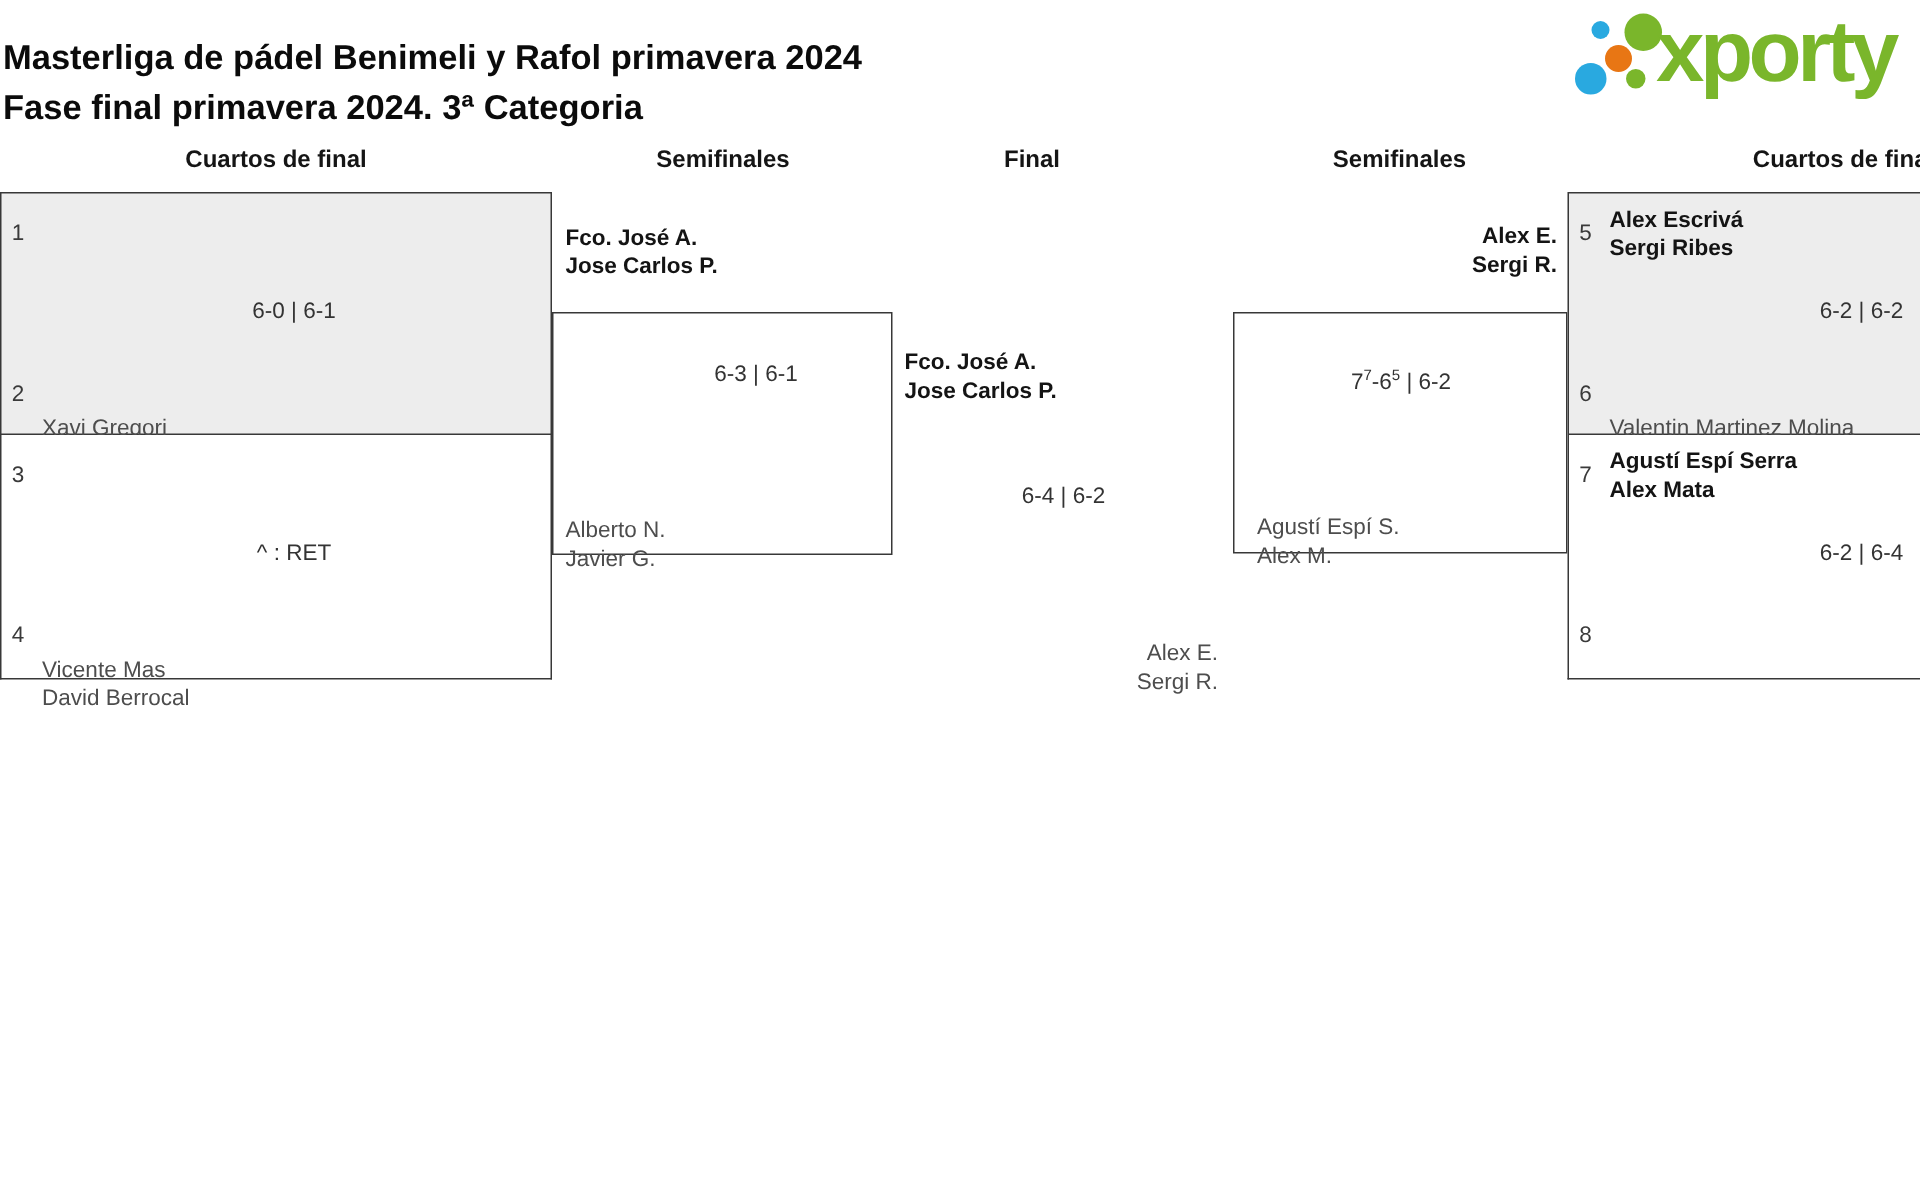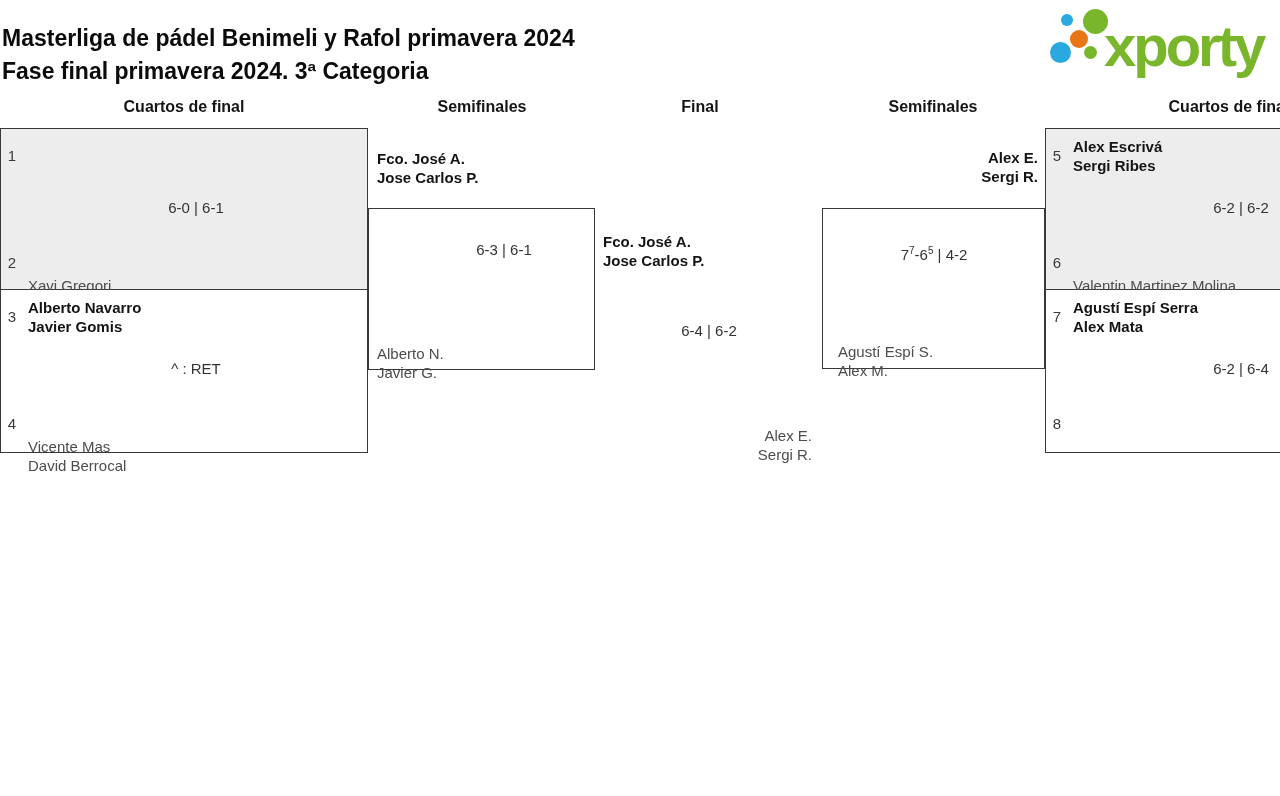--- a/index.html
+++ b/index.html
@@ -17,27 +17,27 @@
   
   .dot { position:absolute; border-radius:50%; }
   .dot-blue-sm   { left:1061px; top:14px; width:12px; height:12px; background:#29a9e0; }
   .dot-green-lg  { left:1083px; top:9px;  width:25px; height:25px; background:#7ab62b; }
   .dot-orange    { left:1070px; top:30px; width:18px; height:18px; background:#e87614; }
   .dot-blue-lg   { left:1050px; top:42px; width:21px; height:21px; background:#29a9e0; }
   .dot-green-sm  { left:1084px; top:46px; width:13px; height:13px; background:#7ab62b; }
   .logo-text {
     position:absolute; left:1104px; top:0px;
     font-size:58px; font-weight:700; letter-spacing:-3px;
-    color:#7ab62b; line-height:70px; white-space:nowrap;margin-top:11px;
+    color:#7ab62b; line-height:70px; white-space:nowrap;
   }
 
   
   .col-header { position:absolute; top:98px; width:200px; text-align:center;
                 font-size:16px; font-weight:700; color:#151515; white-space:nowrap; }
-  #h-qf-l { left:84px; }  #h-sf-l { left:382px; } #h-fin { left:600px; }
+  #h-qf-l { left:84px; }  #h-sf-l { left:382px; } #h-fin { left:588px; }
   #h-sf-r { left:833px; } #h-qf-r { left:1129px; }
 
   
   .box { position:absolute; border:1px solid #383838; background:#ffffff; }
   .box.gray { background:#ededed; }
   #qf1 { left:0px;    top:128px; width:368px; height:162px; }
   #qf2 { left:0px;    top:290px; width:368px; height:163px; border-top:none; }
   #sf1 { left:368px;  top:208px; width:227px; height:162px; }
   #sf2 { left:822px;  top:208px; width:223px; height:161px; }
   #qf3 { left:1045px; top:128px; width:368px; height:162px; }
@@ -100,24 +100,20 @@
     <div class="qf-score score">6-0 | 6-1</div>
     <span class="seed qf-seed-bottom">2</span>
     <div class="qf-team-bottom loser">
       <div class="team">Xavi Gregori</div>
       <div class="team">Oscar Salguero</div>
     </div>
   </div>
 
   <div id="qf2" class="box">
     <span class="seed qf-seed-top">3</span>
-    <div class="qf-team-top winner">
-      <div class="team">Alberto Navarro</div>
-      <div class="team">Javier Gomis</div>
-    </div>
     <div class="qf-score score">^ : RET</div>
     <span class="seed qf-seed-bottom">4</span>
     <div class="qf-team-bottom loser">
       <div class="team">Vicente Mas</div>
       <div class="team">David Berrocal</div>
     </div>
   </div>
 
   <div id="sf1" class="box"></div>
   <div id="sf1-top" class="abs winner">
@@ -138,21 +134,21 @@
   <div id="fin-bottom" class="abs loser">
     <div class="team">Alex E.</div>
     <div class="team">Sergi R.</div>
   </div>
 
   <div id="sf2" class="box"></div>
   <div id="sf2-top" class="abs winner">
     <div class="team">Alex E.</div>
     <div class="team">Sergi R.</div>
   </div>
-  <div id="sf2-score" class="abs score"><span>7</span><span class="sup">7</span><span>-6</span><span class="sup">5</span><span> | 4-2</span></div>
+  <div id="sf2-score" class="abs score"><span>7</span><span class="sup">7</span><span>-6</span><span class="sup">5</span><span> | 6-2</span></div>
   <div id="sf2-bottom" class="abs loser">
     <div class="team">Agustí Espí S.</div>
     <div class="team">Alex M.</div>
   </div>
 
   <div id="qf3" class="box gray">
     <span class="seed qf-seed-top">5</span>
     <div class="qf-team-top winner">
       <div class="team">Alex Escrivá</div>
       <div class="team">Sergi Ribes</div>

